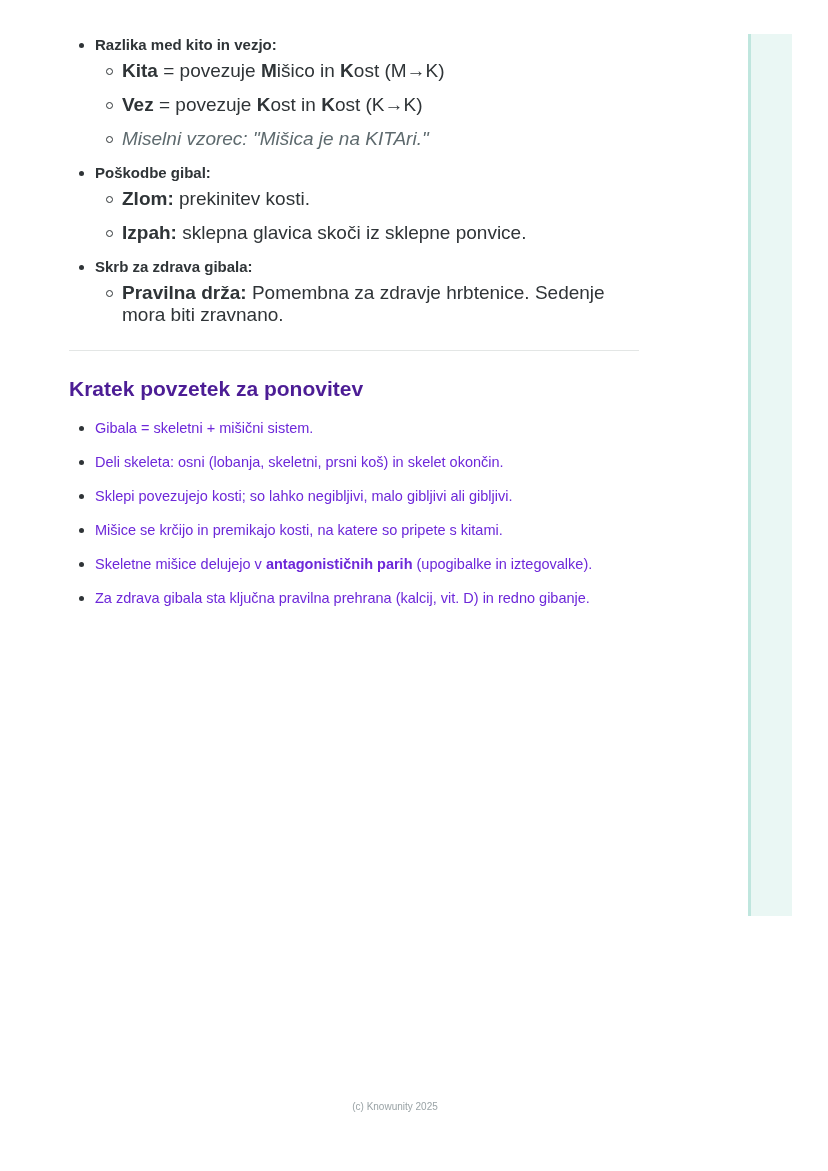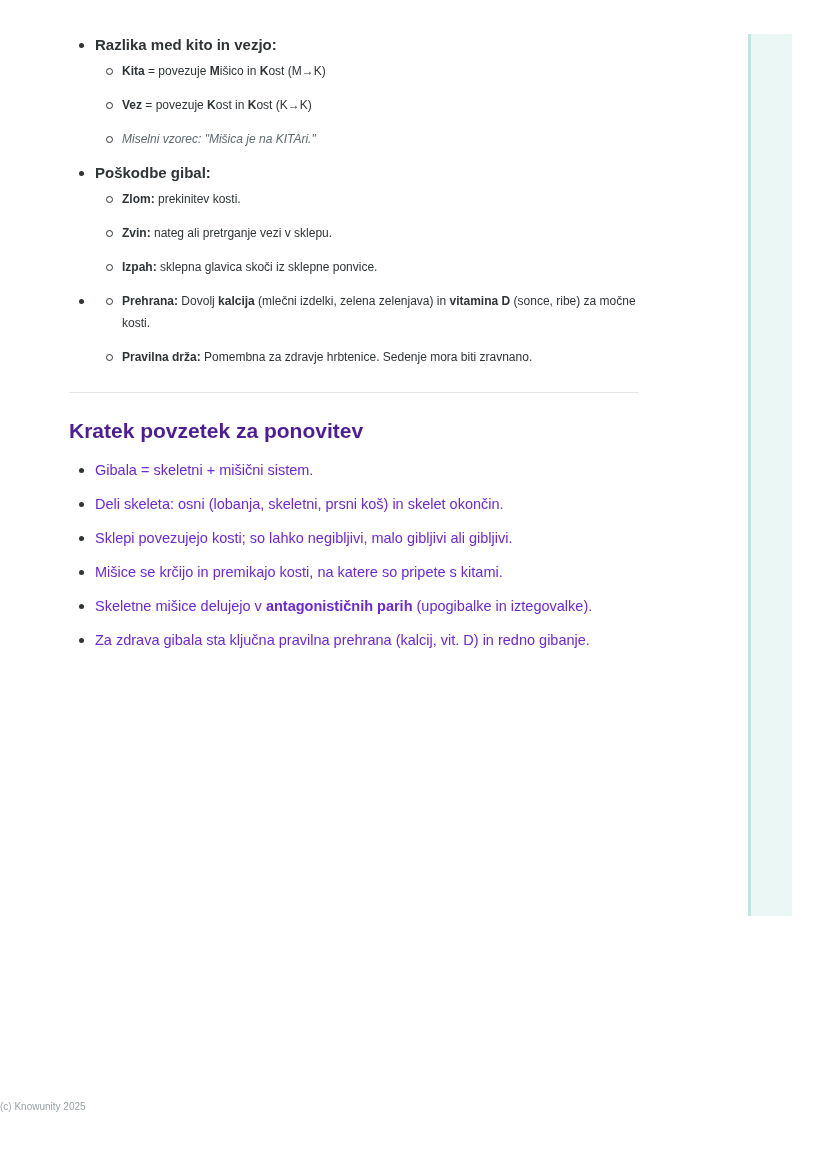--- a/index.html
+++ b/index.html
@@ -77,21 +77,21 @@
 
   ul.lvl2 {
     list-style: none;
     margin: 4px 0 0 0;
     padding: 0;
   }
   ul.lvl2 > li.bullet2 {
     position: relative;
     padding-left: 27px;
     margin-bottom: 12px;
-    font-size: 12px;
+    font-size: 19px;
     line-height: 22px;
     color: #2f3437;
   }
   ul.lvl2 > li.bullet2::before {
     content: "";
     position: absolute;
     left: 11px;
     top: 8px;
     width: 5px;
     height: 5px;
@@ -141,21 +141,21 @@
     height: 5px;
     border-radius: 50%;
     background: #2f3437;
   }
 
   .footer {
     position: absolute;
     left: 0;
     top: 1101px;
     width: 790px;
-    text-align: left;
+    text-align: center;
     font-size: 10px;
     color: #9aa3a6;
   }
 </style>
 </head>
 <body>
 
 <div class="page">
 
   <div class="side-panel"></div>
@@ -169,27 +169,26 @@
           <ul class="lvl2">
             <li class="bullet2"><span class="bold">Kita</span><span> = povezuje </span><span class="bold">M</span><span>išico in </span><span class="bold">K</span><span>ost (M→K)</span></li>
             <li class="bullet2"><span class="bold">Vez</span><span> = povezuje </span><span class="bold">K</span><span>ost in </span><span class="bold">K</span><span>ost (K→K)</span></li>
             <li class="bullet2"><span class="italic">Miselni vzorec: "Mišica je na KITAri."</span></li>
           </ul>
         </li>
         <li class="bullet1 group">
           <div class="b1-text">Poškodbe gibal:</div>
           <ul class="lvl2">
             <li class="bullet2"><span class="bold">Zlom:</span><span> prekinitev kosti.</span></li>
-            <li class="bullet2"><span class="bold">Zvin:</span><span> nateg ali pretrganje vezi v sklepu.</span></li>
             <li class="bullet2"><span class="bold">Izpah:</span><span> sklepna glavica skoči iz sklepne ponvice.</span></li>
           </ul>
         </li>
         <li class="bullet1 group">
+          <div class="b1-text">Skrb za zdrava gibala:</div>
           <ul class="lvl2">
-            <li class="bullet2"><span class="bold">Prehrana:</span><span> Dovolj </span><span class="bold">kalcija</span><span> (mlečni izdelki, zelena zelenjava) in </span><span class="bold">vitamina D</span><span> (sonce, ribe) za močne kosti.</span></li>
             <li class="bullet2"><span class="bold">Pravilna drža:</span><span> Pomembna za zdravje hrbtenice. Sedenje mora biti zravnano.</span></li>
           </ul>
         </li>
       </ul>
 
     <hr class="divider">
 
     <h2 class="section-title">Kratek povzetek za ponovitev</h2>
 
     <ul class="summary" id="summary-list">

